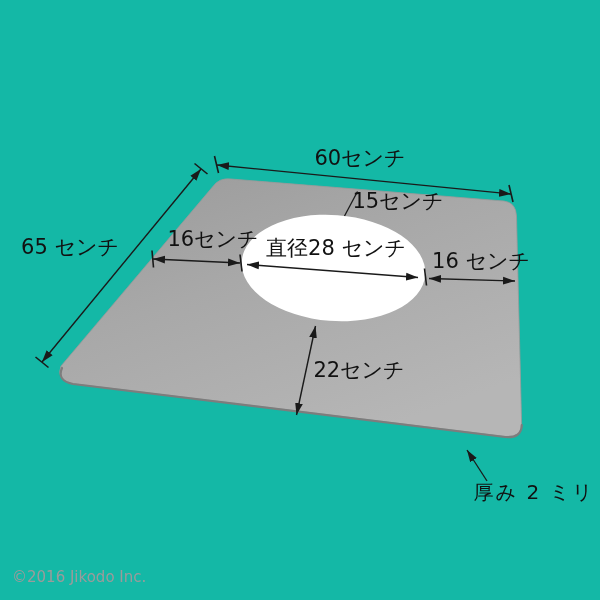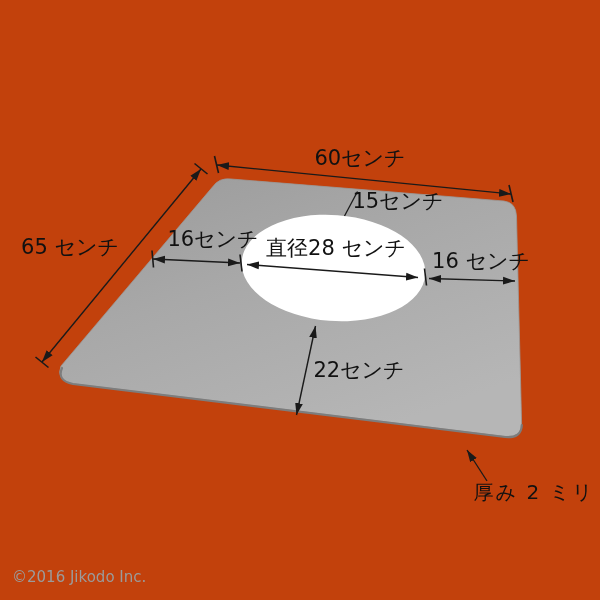--- a/index.html
+++ b/index.html
@@ -4,21 +4,21 @@
 <style>
   html, body {
     margin: 0;
     padding: 0;
     background: #ffffff;
   }
   .stage {
     position: relative;
     width: 600px;
     height: 600px;
-    background: #c2410c;
+    background: #14b8a6;
     overflow: hidden;
     font-family: "DejaVu Sans", sans-serif;
   }
   svg { display: block; }
   .dim-line {
     stroke: #1a1a1a;
     stroke-width: 1.4;
     fill: none;
   }
   .tick {

